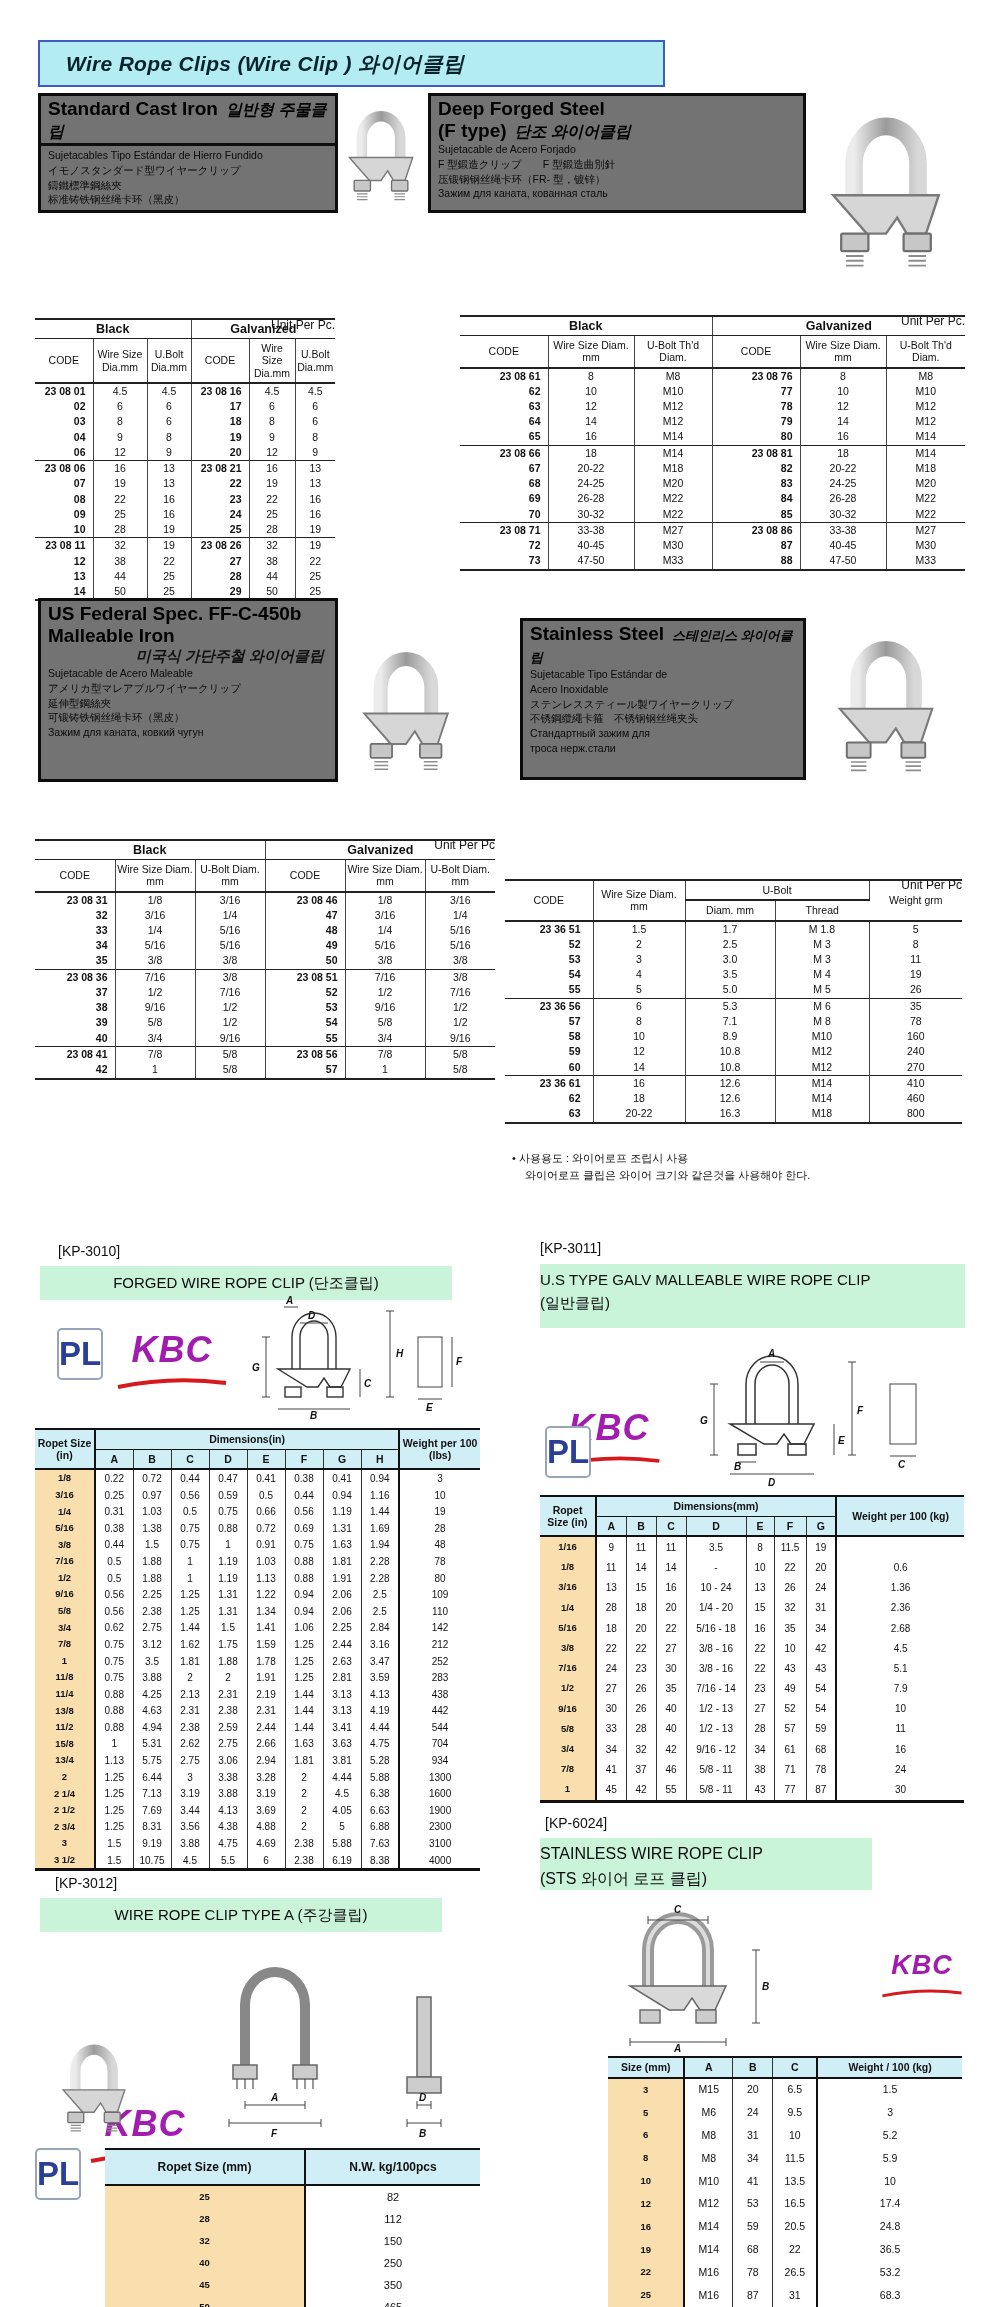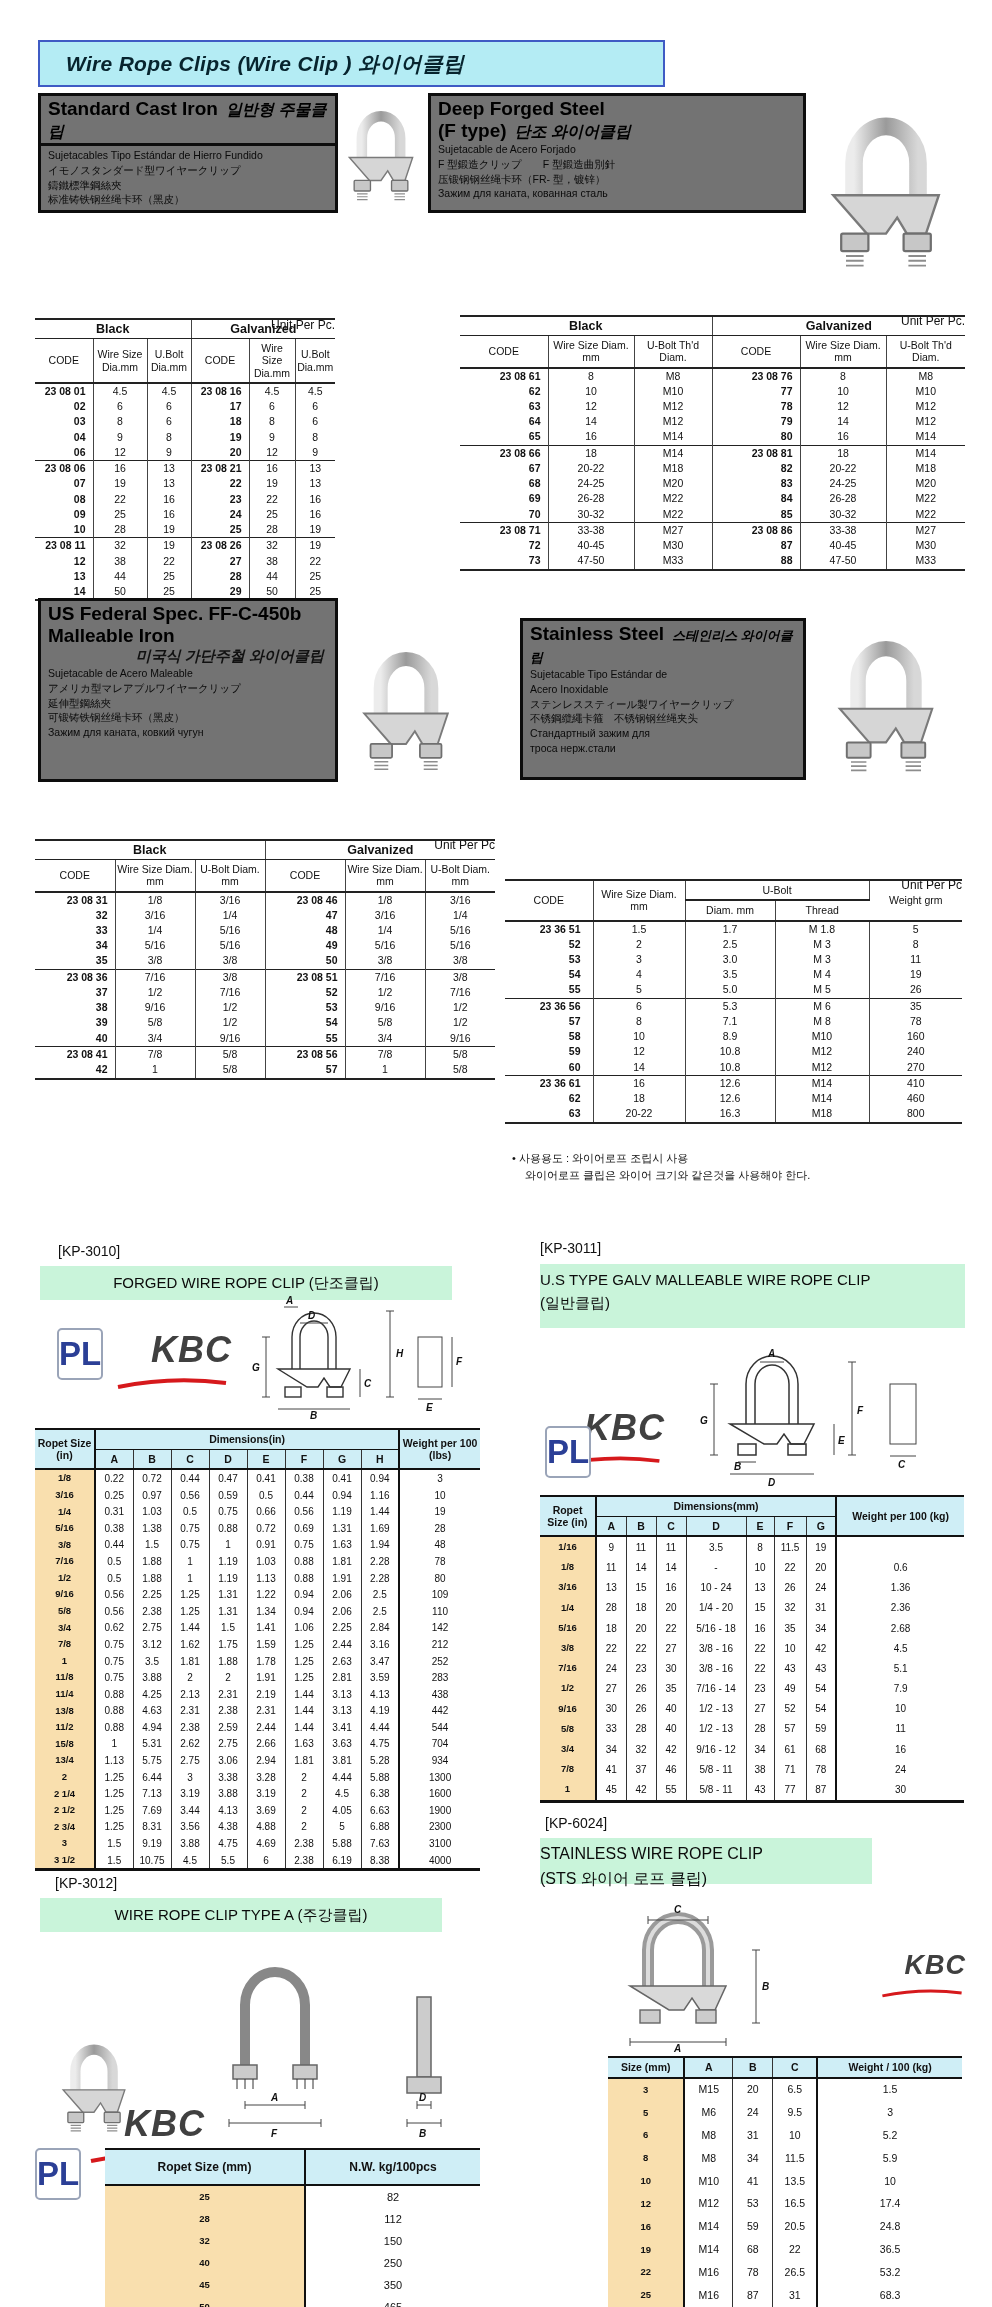--- a/index.html
+++ b/index.html
@@ -55,21 +55,21 @@
   .kp3012t tbody td { padding:3.8px 1px; font-size:11px; }
   .kp3012t th { font-size:12px; padding:10px 2px; }
 
   
   .tag { font-size:14px; color:#111; }
   .mint { background:#c9f4da; color:#0b0b0b; }
   .mint.center { display:flex; align-items:center; justify-content:center; font-size:15px; }
   .mint.left { padding:4px 0; font-size:15px; line-height:1.55; }
 
   
-  .kbc { position:relative; color:#404040; font-style:italic; font-weight:bold; display:flex; align-items:flex-start; justify-content:flex-end; }
+  .kbc { position:relative; color:#a21caf; font-style:italic; font-weight:bold; display:flex; align-items:flex-start; justify-content:center; }
   .kbc .t { font-size:36px; letter-spacing:1px; line-height:1; }
   .kbc.sm .t { font-size:27px; }
   .kbc svg { position:absolute; left:0; bottom:0; width:100%; height:14px; }
   .pl { background:#fff; border:2px solid #9aa4b8; border-radius:5px; display:flex; align-items:center;
         justify-content:center; color:#2b3f96; font-weight:bold; font-size:33px; }
 
   .notes div { font-size:11px; line-height:1.5; color:#111; }
   .notes .ind { padding-left:13px; }
 
   svg .dl { font:italic bold 10px "Liberation Sans", sans-serif; fill:#111; }
@@ -1291,21 +1291,21 @@
           <td>43</td>
           <td>77</td>
           <td>87</td>
           <td>30</td>
         </tr>
       </tbody>
   </table>
 </div>
 
 <div class="abs tag" style="left:545px;top:1815px">[KP-6024]</div>
-<div class="abs mint left" style="left:540px;top:1838px;width:332px;height:46px;font-size:16px">
+<div class="abs mint left" style="left:540px;top:1838px;width:332px;height:52px;font-size:16px">
   <div>STAINLESS WIRE ROPE CLIP</div>
   <div>(STS 와이어 로프 클립)</div>
 </div>
 <div class="abs kbc sm" style="left:878px;top:1836px;width:88px;height:48px">
   <span class="t">KBC</span>
   <svg viewBox="0 0 120 14">
       <path d="M6 11 Q 60 0 114 7" fill="none" stroke="#d6191c" stroke-width="4"></path>
     </svg>
 </div>
 <div class="abs" style="left:556px;top:1902px;width:310px;height:150px">

